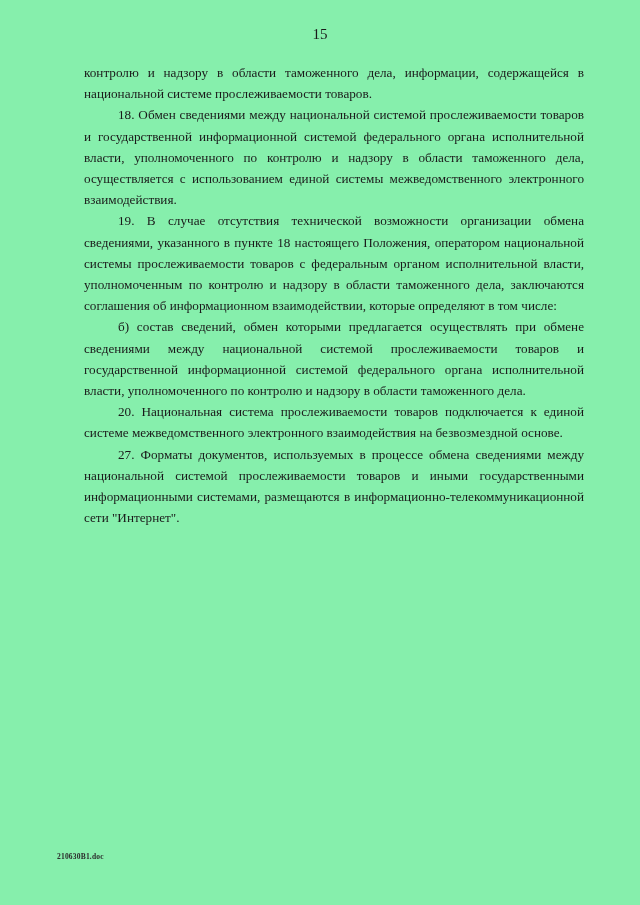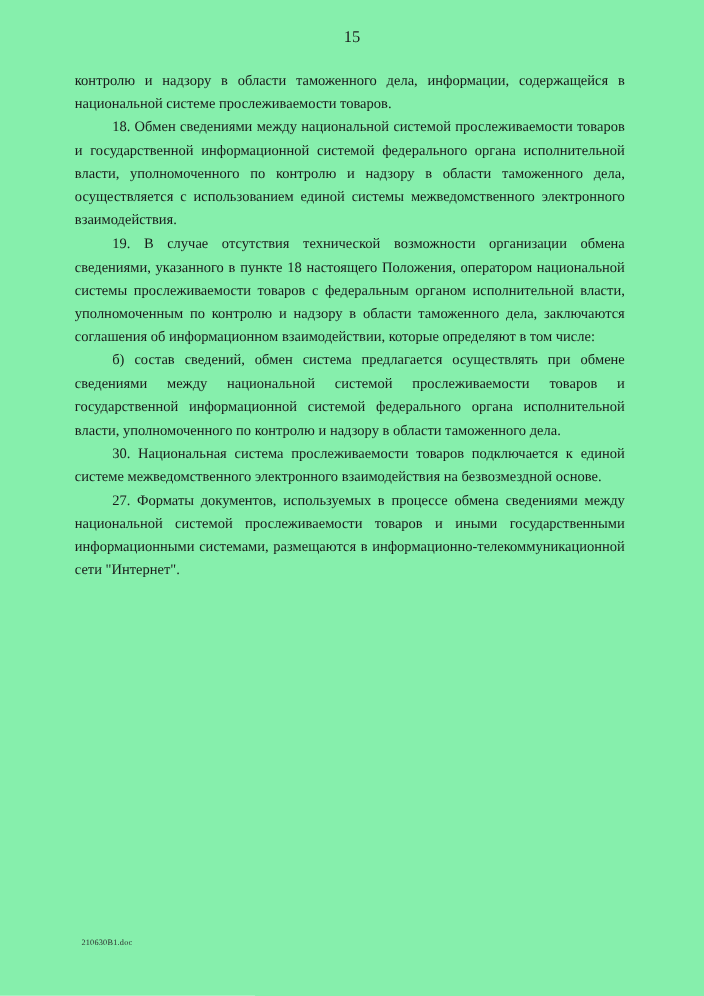--- a/index.html
+++ b/index.html
@@ -26,56 +26,57 @@
     left: 0;
     width: 640px;
     text-align: center;
     font-size: 15px;
     font-family: "Liberation Serif", serif;
     color: #1a1a1a;
   }
   .content {
     position: absolute;
     top: 62px;
-    left: 68px;
+    left: 84px;
     width: 500px;
   }
   p.para {
     margin: 0 0 0 0;
     font-size: 13.2px;
     line-height: 21.2px;
     text-align: justify;
     text-justify: inter-word;
     color: #1a1a1a;
     hyphens: none;
   }
   p.para.indent {
     text-indent: 34px;
   }
   .footer {
     position: absolute;
-    left: 74px;
+    left: 57px;
     top: 852px;
     font-size: 7.5px;
     font-family: "Liberation Serif", serif;
     color: #2b2b2b;
     letter-spacing: 0.2px;
+    font-weight: bold;
   }
 </style>
 </head>
 <body>
 
 <div class="page">
 
   <div class="page-number">15</div>
 
   <div class="content">
     <p class="para">контролю и надзору в области таможенного дела, информации, содержащейся в национальной системе прослеживаемости товаров.</p>
     <p class="para indent">18. Обмен сведениями между национальной системой прослеживаемости товаров и государственной информационной системой федерального органа исполнительной власти, уполномоченного по контролю и надзору в области таможенного дела, осуществляется с использованием единой системы межведомственного электронного взаимодействия.</p>
     <p class="para indent">19. В случае отсутствия технической возможности организации обмена сведениями, указанного в пункте 18 настоящего Положения, оператором национальной системы прослеживаемости товаров с федеральным органом исполнительной власти, уполномоченным по контролю и надзору в области таможенного дела, заключаются соглашения об информационном взаимодействии, которые определяют в том числе:</p>
-    <p class="para indent">б) состав сведений, обмен система предлагается осуществлять при обмене сведениями между национальной системой прослеживаемости товаров и государственной информационной системой федерального органа исполнительной власти, уполномоченного по контролю и надзору в области таможенного дела.</p>
-    <p class="para indent">30. Национальная система прослеживаемости товаров подключается к единой системе межведомственного электронного взаимодействия на безвозмездной основе.</p>
+    <p class="para indent">б) состав сведений, обмен которыми предлагается осуществлять при обмене сведениями между национальной системой прослеживаемости товаров и государственной информационной системой федерального органа исполнительной власти, уполномоченного по контролю и надзору в области таможенного дела.</p>
+    <p class="para indent">20. Национальная система прослеживаемости товаров подключается к единой системе межведомственного электронного взаимодействия на безвозмездной основе.</p>
     <p class="para indent">27. Форматы документов, используемых в процессе обмена сведениями между национальной системой прослеживаемости товаров и иными государственными информационными системами, размещаются в информационно-телекоммуникационной сети "Интернет".</p>
   </div>
 
   <div class="footer">210630B1.doc</div>
 
 </div>
 
 </body></html>

